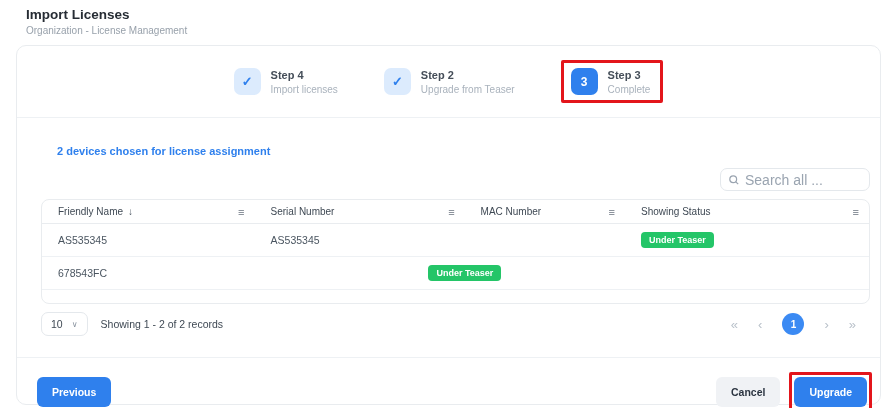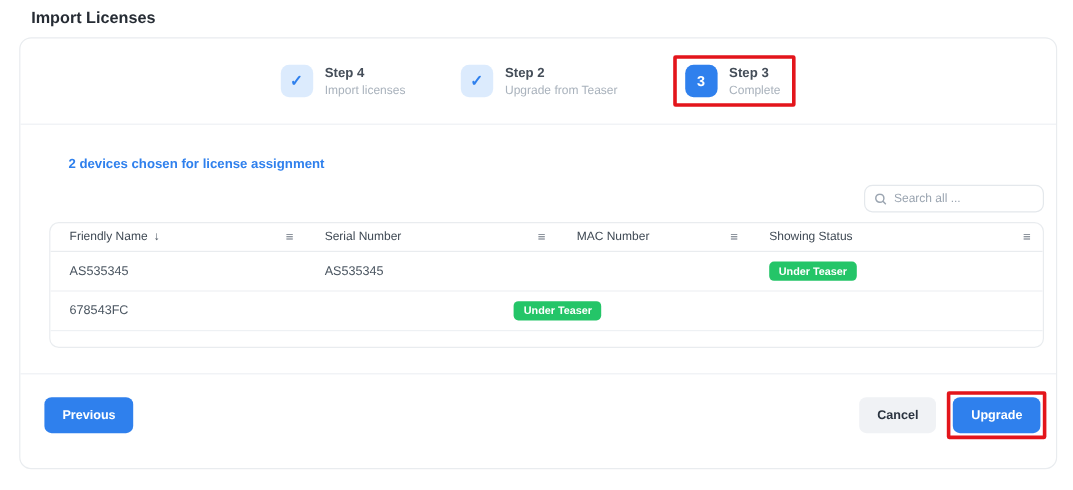--- a/index.html
+++ b/index.html
@@ -55,21 +55,21 @@
   .search-row { display: flex; justify-content: flex-end; padding: 11px 10px 8px 24px; }
   .search-box {
     width: 150px; height: 23px;
     border: 1px solid #e4e8ec; border-radius: 7px;
     display: flex; align-items: center; gap: 6px; padding: 0 8px;
   }
   .search-box svg { flex: 0 0 auto; }
   .search-input {
     border: none; outline: none; width: 100%;
     font-family: "Liberation Sans", sans-serif;
-    font-size: 10px; color: #5b6572;
+    font-size: 14px; color: #5b6572;
   }
   .search-input::placeholder { color: #9aa4b0; }
 
   
   .table-wrap { margin: 0 10px 0 24px; border: 1px solid #e9ecef; border-radius: 8px; overflow: hidden; }
   .thead { display: flex; height: 24px; align-items: center; border-bottom: 1px solid #e9ecef; }
   .th {
     display: flex; align-items: center; justify-content: space-between;
     padding: 0 10px 0 16px; height: 100%;
     font-size: 10px; font-weight: 400; color: #3f4954; cursor: pointer;
@@ -115,20 +115,21 @@
   .btn-primary { background: #2f80ed; color: #ffffff; }
   .btn-secondary { background: #f0f2f5; color: #2b3440; }
   .footer-right { margin-left: auto; display: flex; align-items: center; gap: 9px; }
   .annotation-box-btn { border: 3px solid #e3151b; border-radius: 2px; padding: 2px; }
 </style>
 </head>
 <body>
 
 <div class="page-header">
   <div class="page-title">Import Licenses</div>
+  <div class="breadcrumb">Organization - License Management</div>
 </div>
 
 <div class="card">
 
   <div class="stepper">
     <div class="step">
       <div class="step-icon done">✓</div>
       <div>
         <div class="step-title">Step 4</div>
         <div class="step-sub">Import licenses</div>
@@ -208,20 +209,34 @@
       <div class="td col-1">678543FC</div>
       <div class="td col-2"></div>
       <div class="td col-3">
         <span class="badge">Under Teaser</span>
       </div>
     </div>
 
     <div class="table-spacer"></div>
   </div>
 
+  <div class="pagination-row">
+    <div class="page-size-select">
+      <span>10</span>
+      <span class="caret">∨</span>
+    </div>
+    <div class="page-summary">Showing 1 - 2 of 2 records</div>
+    <div class="pager">
+      <button class="pager-btn">«</button>
+      <button class="pager-btn">‹</button>
+      <button class="page-circle">1</button>
+      <button class="pager-btn">›</button>
+      <button class="pager-btn">»</button>
+    </div>
+  </div>
 
   <div class="footer-divider"></div>
 
   <div class="footer">
     <button class="btn btn-primary">Previous</button>
     <div class="footer-right">
       <button class="btn btn-secondary">Cancel</button>
       <div class="annotation-box-btn">
         <button class="btn btn-primary">Upgrade</button>
       </div>

